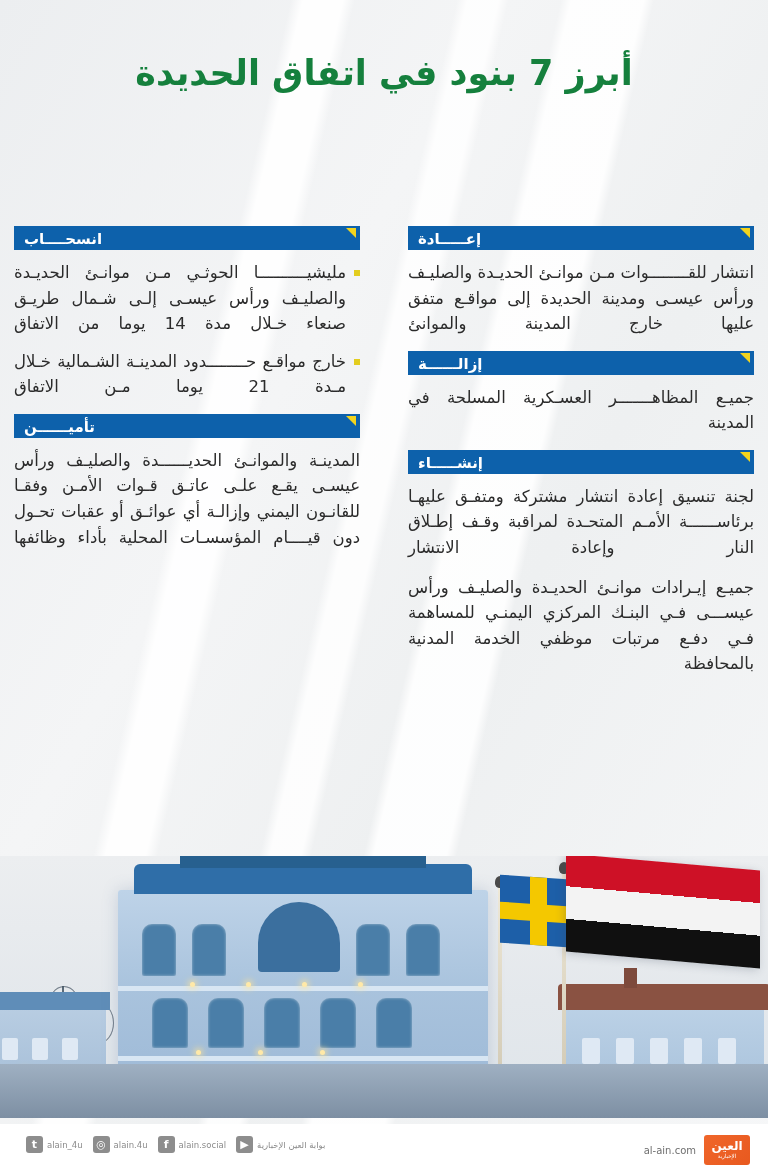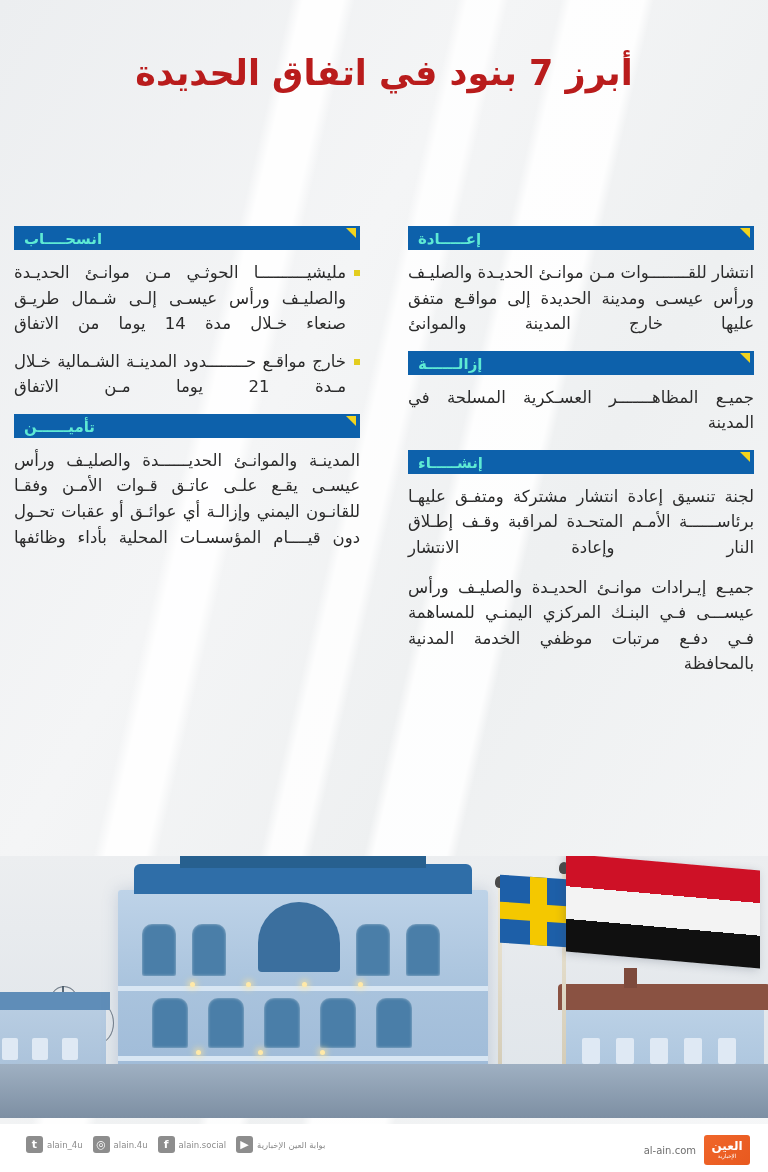--- a/index.html
+++ b/index.html
@@ -16,21 +16,21 @@
       linear-gradient(103deg, rgba(255,255,255,0) 28%, rgba(255,255,255,.95) 29.2%, rgba(255,255,255,.95) 33%, rgba(255,255,255,0) 34.2%),
       linear-gradient(103deg, rgba(255,255,255,0) 44%, rgba(255,255,255,.85) 45%, rgba(255,255,255,.85) 48%, rgba(255,255,255,0) 49%),
       linear-gradient(103deg, rgba(228,230,232,0) 54%, rgba(255,255,255,.9) 55%, rgba(255,255,255,.9) 62%, rgba(228,230,232,0) 63%),
       linear-gradient(120deg,#eceef0 0%,#f4f5f6 35%,#eef0f1 60%,#f6f7f8 100%);
   }
   .content{position:absolute;inset:0;}
 
   
   .header{position:absolute;top:52px;left:0;right:0;text-align:center;}
   .title{
-    color:#b91c1c;font-size:35px;font-weight:bold;line-height:1.24;
+    color:#15803d;font-size:35px;font-weight:bold;line-height:1.24;
     letter-spacing:0px;direction:rtl;padding:0 25px;
   }
   .ribbon-wrap{
     position:relative;display:inline-block;margin-top:14px;
   }
   .ribbon{
     position:relative;display:inline-block;
     background:#0d61ab;color:#ffffff;
     font-size:19px;font-weight:bold;line-height:1;
     padding:9px 30px 10px 46px;direction:rtl;
@@ -46,21 +46,21 @@
   
   .cols{position:absolute;top:226px;left:0;right:0;height:630px;}
   .col{position:absolute;top:0;width:346px;}
   .col-right{right:14px;}
   .col-left{left:14px;}
 
   .section{margin-bottom:14px;}
 
   .badge{
     position:relative;display:block;
-    background:#0d61ab;color:#5eead4;
+    background:#0d61ab;color:#ffffff;
     font-size:15px;font-weight:bold;line-height:1;
     height:24px;box-sizing:border-box;
     padding:6px 10px 0 10px;direction:rtl;text-align:left;
     margin-bottom:10px;
   }
   .badge .corner{
     position:absolute;right:4px;top:2px;width:0;height:0;
     border-top:10px solid #f2d41e;border-left:10px solid transparent;
   }
 

